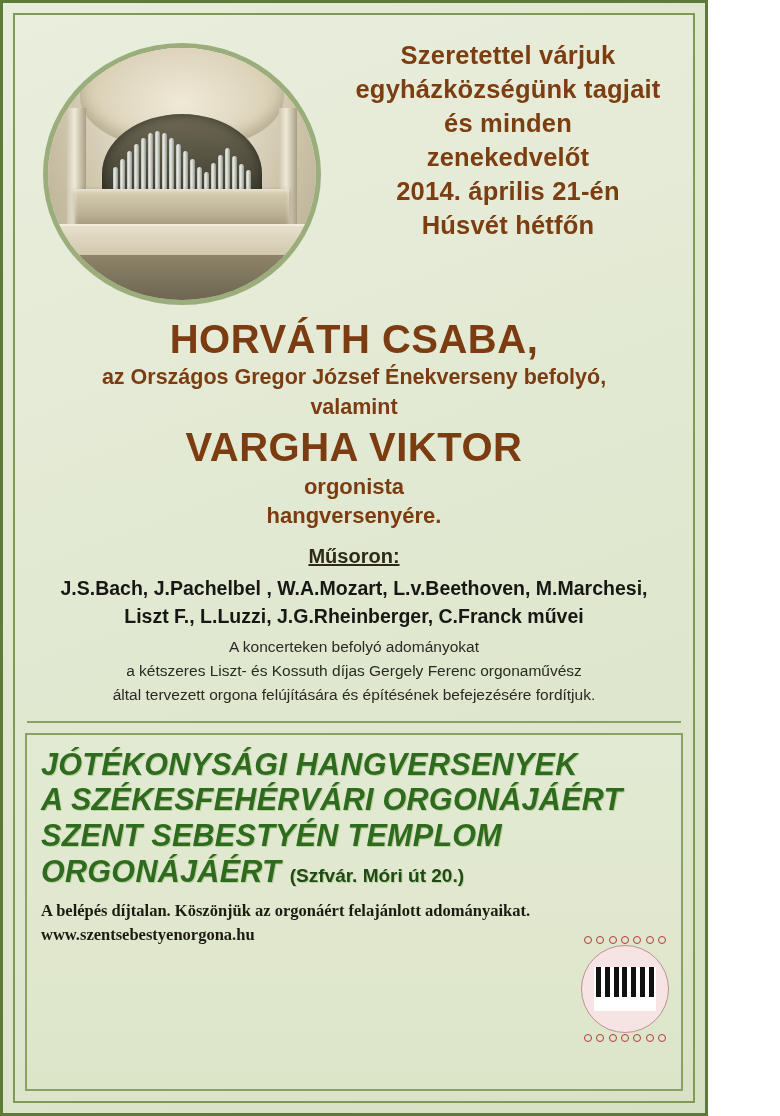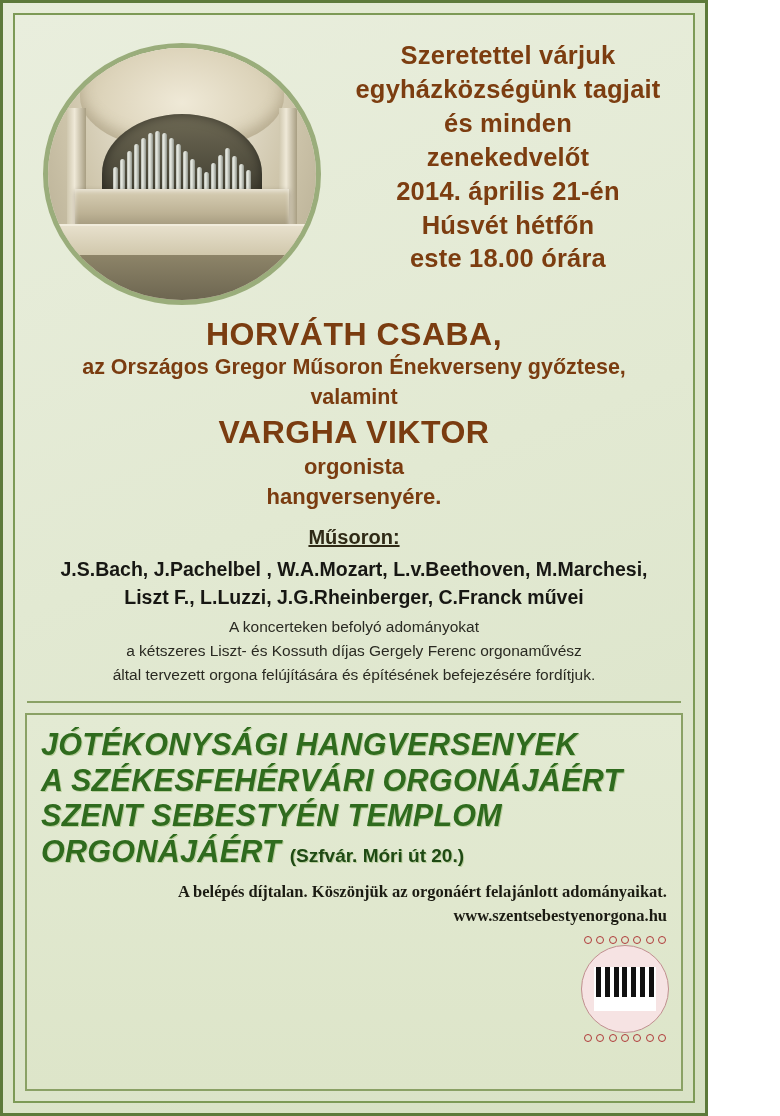--- a/index.html
+++ b/index.html
@@ -160,21 +160,21 @@
 
   
   .performers {
     text-align: center;
     margin-top: 10px;
     padding: 0 10px;
   }
   .perf-name {
     color: #7a3c10;
     font-weight: bold;
-    font-size: 32px;
+    font-size: 40px;
     letter-spacing: 0.5px;
     line-height: 1.22;
     text-align: center;
   }
   .perf-sub {
     color: #7a3c10;
     font-weight: bold;
     font-size: 21.5px;
     line-height: 1.3;
   }
@@ -248,21 +248,21 @@
   }
   .bottom-title .addr {
     font-size: 19px;
     font-style: normal;
     color: #1f4a14;
     letter-spacing: 0;
   }
 
   .bottom-foot {
     margin-top: 10px;
-    text-align: right;
+    text-align: left;
     color: #1b1b12;
     font-weight: bold;
     font-size: 16.5px;
     font-family: "Liberation Serif", serif;
     line-height: 1.45;
   }
 
   
   .logo-badge {
     position: absolute;
@@ -354,28 +354,27 @@
       </div>
 
       <div class="headline-wrap">
         <div class="headline">
           <div>Szeretettel várjuk</div>
           <div>egyházközségünk tagjait</div>
           <div>és minden</div>
           <div>zenekedvelőt</div>
           <div>2014. április 21-én</div>
           <div>Húsvét hétfőn</div>
-          <div>este 18.00 órára</div>
         </div>
       </div>
     </div>
 
     <div class="performers">
       <div class="perf-name">HORVÁTH CSABA,</div>
-      <div class="perf-sub">az Országos Gregor Műsoron Énekverseny győztese,</div>
+      <div class="perf-sub">az Országos Gregor József Énekverseny befolyó,</div>
       <div class="perf-valamint">valamint</div>
       <div class="perf-name">VARGHA VIKTOR</div>
       <div class="perf-role">orgonista</div>
       <div class="perf-role">hangversenyére.</div>
     </div>
 
     <div class="program">
       <div class="program-title">Műsoron:</div>
       <div class="program-line">J.S.Bach, J.Pachelbel , W.A.Mozart, L.v.Beethoven, M.Marchesi,</div>
       <div class="program-line">Liszt F., L.Luzzi,  J.G.Rheinberger, C.Franck művei</div>

